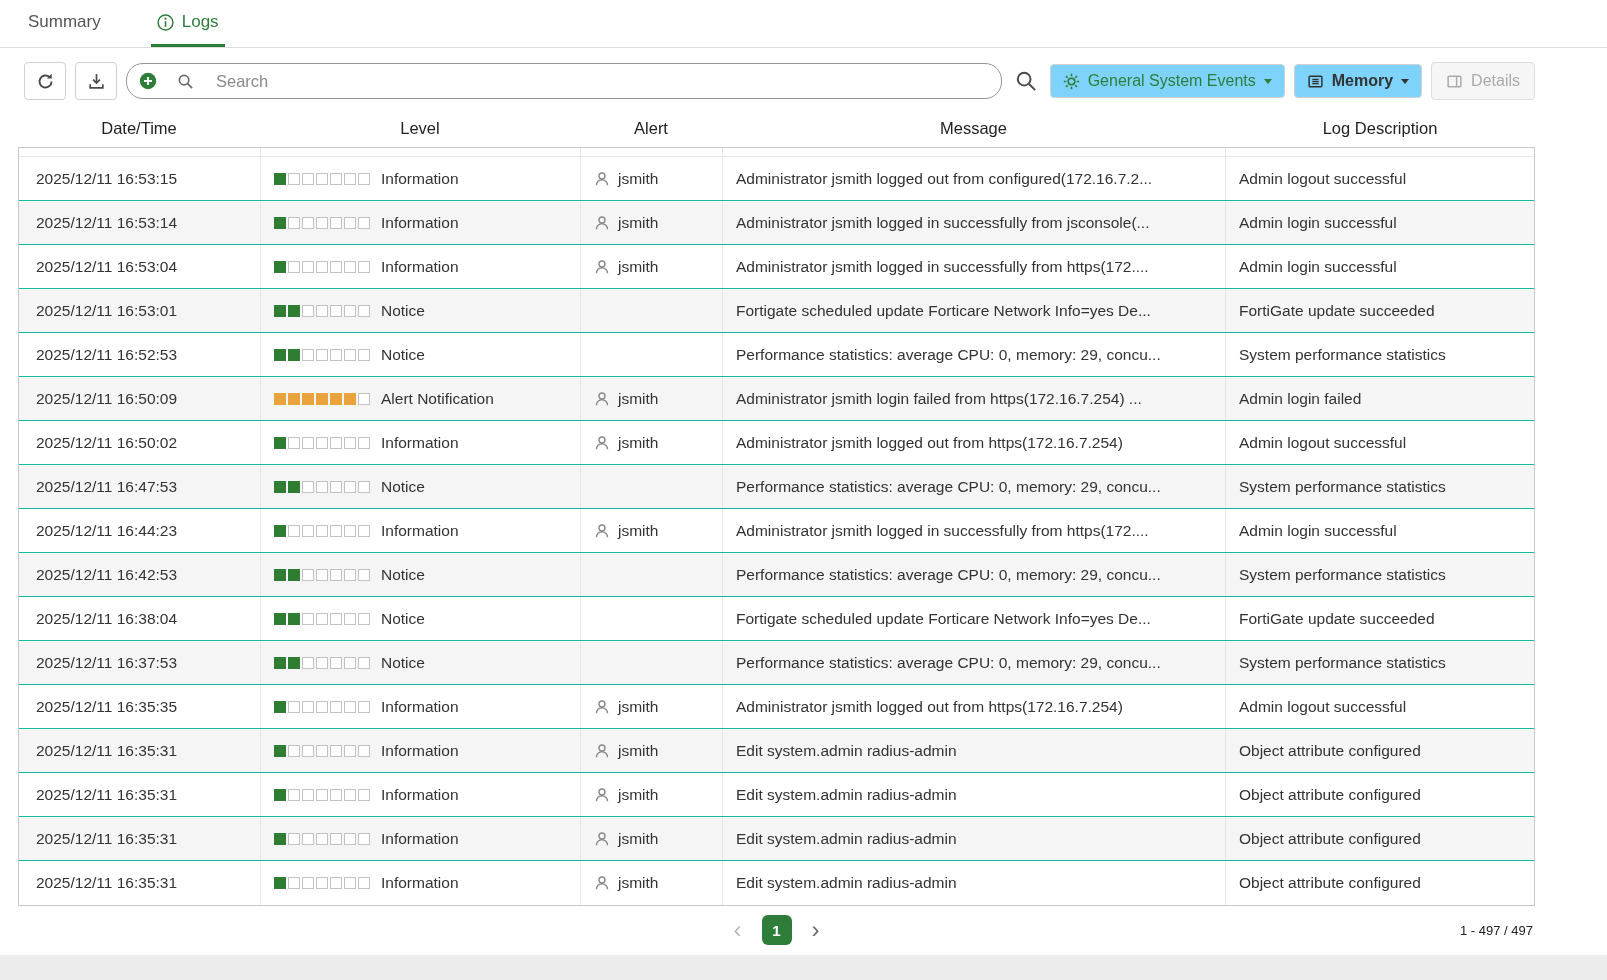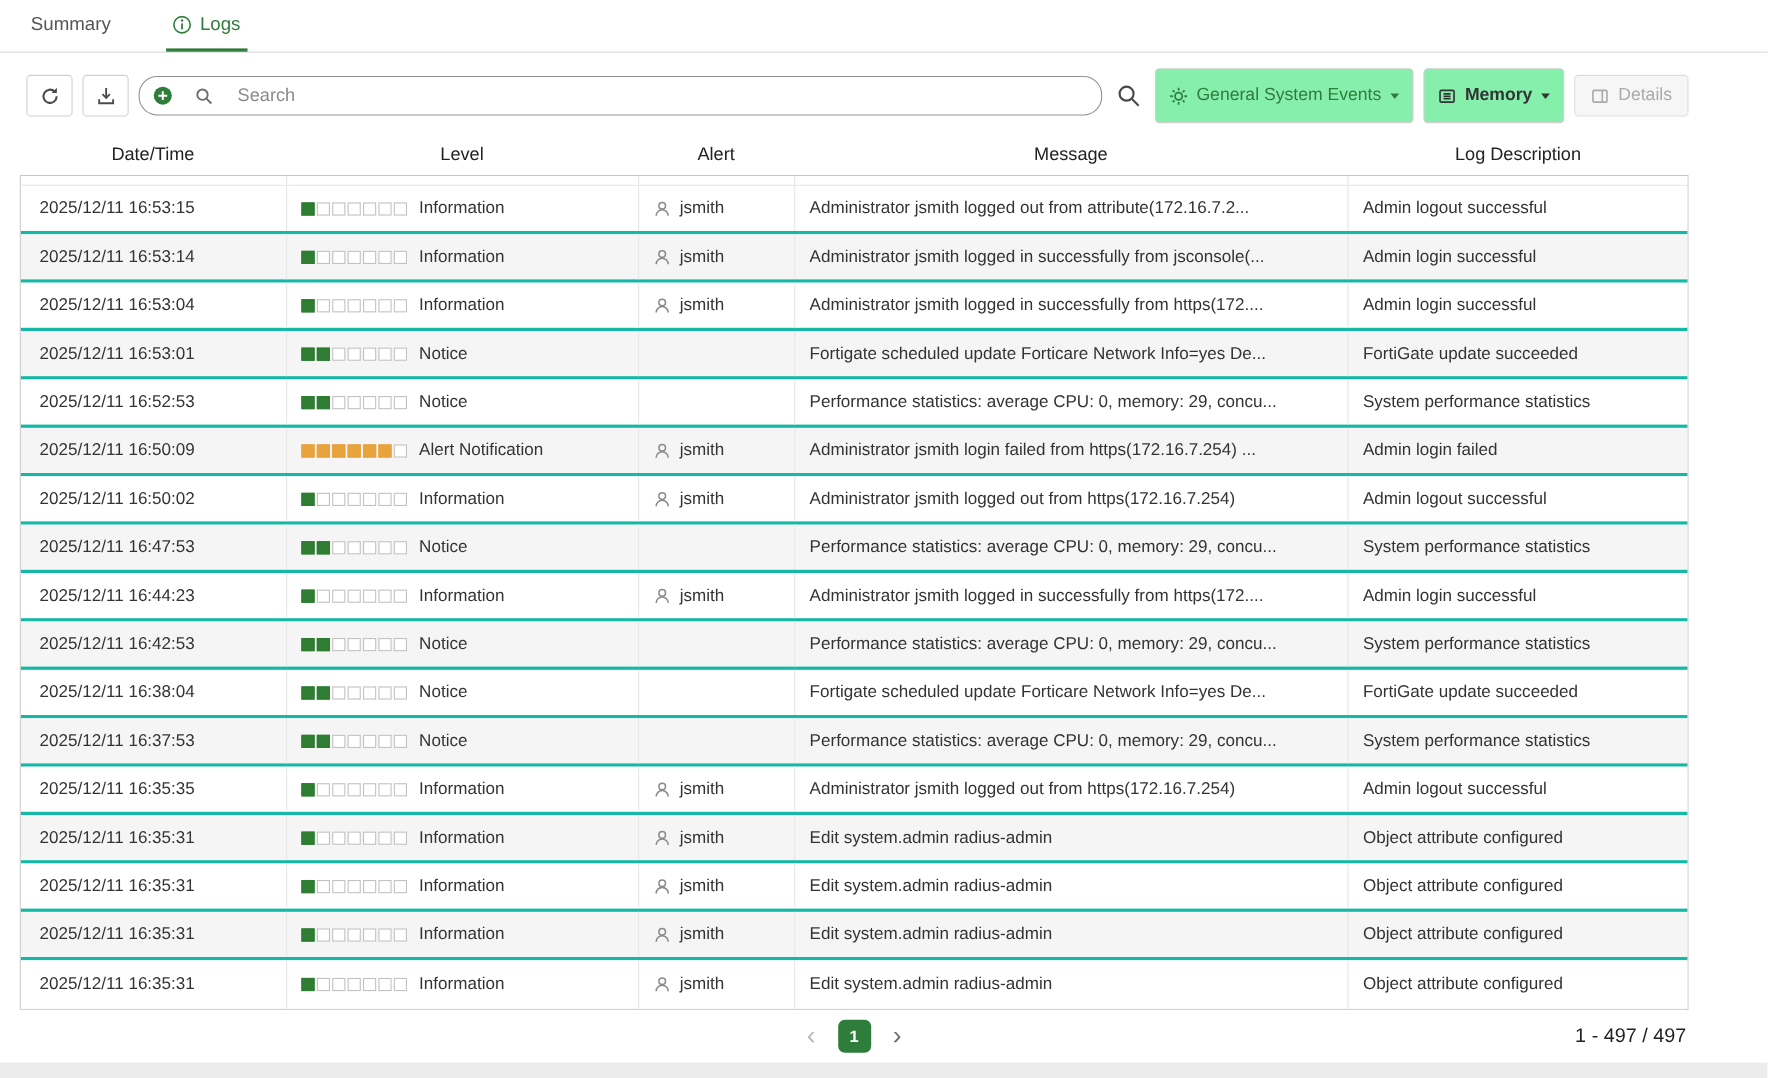--- a/index.html
+++ b/index.html
@@ -24,51 +24,51 @@
   
   .toolbar{display:flex;align-items:center;gap:9px;padding:14px 72px 10px 24px;flex:none;}
   .btn{height:38px;min-width:42px;display:flex;align-items:center;justify-content:center;
        background:#fff;border:1px solid #d0d0d0;border-radius:4px;color:#4a4a4a;cursor:pointer;}
   .searchbox{flex:1;height:36px;border:1px solid #949494;border-radius:17px;display:flex;align-items:center;gap:20px;padding:0 12px;background:#fff;}
   .plus-ic{color:var(--accent-green);display:flex;}
   .mag-ic{color:#6b6b6b;display:flex;}
   .searchbox input{flex:1;border:none;outline:none;font-size:16.5px;color:#333;background:transparent;font-family:inherit;}
   .searchbox input::placeholder{color:#8a8a8a;}
   .search-submit{border:none;background:none;color:#4a4a4a;padding:0 4px;cursor:pointer;display:flex;}
-  .dropdown{height:50px;border:1px solid #d0d0d0;border-radius:4px;background:#86efac;display:flex;align-items:center;gap:8px;padding:0 12px;font-size:16px;cursor:pointer;white-space:nowrap;}
+  .dropdown{height:34px;border:1px solid #d0d0d0;border-radius:4px;background:#7dd3fc;display:flex;align-items:center;gap:8px;padding:0 12px;font-size:16px;cursor:pointer;white-space:nowrap;}
   .dropdown.green{color:var(--accent-green);}
   .dropdown.dark{color:#333;align-items:center;}
   .caret{width:0;height:0;border-left:4.5px solid transparent;border-right:4.5px solid transparent;border-top:5.5px solid currentColor;display:inline-block;}
   .btn-details{height:38px;border:1px solid #ddd;border-radius:4px;background:#f6f6f6;color:#aaa;display:flex;align-items:center;gap:8px;padding:0 14px;font-size:16px;text-align:right;}
 
   
   .grid{display:grid;grid-template-columns:242px 320px 142px 503px 1fr;}
   .thead{margin:0 72px 0 18px;flex:none;}
   .th{display:flex;align-items:center;justify-content:center;padding:9px 4px;font-size:16.5px;color:#222;font-weight:500;cursor:pointer;}
   .tbody{margin:0 72px 0 18px;border:1px solid #c9c9c9;flex:none;}
-  .row{height:44px;border-bottom:3px solid #14b8a6;background:#fff;cursor:pointer;}
+  .row{height:44px;border-bottom:1px solid #14b8a6;background:#fff;cursor:pointer;}
   .row:last-child{border-bottom:none;}
   .row.alt{background:#f5f5f5;}
   .row-sliver{height:9px;border-bottom:1px solid #e6e6e6;background:#fff;}
   .cell{display:flex;align-items:center;padding:0 13px;white-space:nowrap;overflow:hidden;border-right:1px solid #e6e6e6;font-size:15.5px;color:#333;}
   .cell:last-child{border-right:none;}
   .c-date{padding-left:17px;}
   .lvl{display:flex;gap:2px;margin-right:11px;flex:none;}
   .lvl-sq{width:12px;height:12px;border:1px solid #c2c2c2;background:#fff;}
   .lvl-sq.filled.green{background:var(--level-green);border-color:var(--level-green);}
   .lvl-sq.filled.orange{background:var(--level-orange);border-color:var(--level-orange);}
   .user-ic{color:#8a8a8a;display:flex;margin-right:8px;flex:none;}
 
   
   .pagerbar{position:relative;margin:0 72px 0 18px;height:48px;display:flex;align-items:center;justify-content:center;gap:16px;flex:none;}
   .chev{font-size:24px;line-height:1;cursor:pointer;user-select:none;padding:0 4px;}
   .chev.prev{color:#b9b9b9;}
   .chev.next{color:#6f6f6f;}
   .pagebadge{width:30px;height:30px;border-radius:6px;background:var(--accent-green);color:#fff;display:flex;align-items:center;justify-content:center;font-size:15px;font-weight:bold;cursor:pointer;}
-  .range{position:absolute;right:2px;top:50%;transform:translateY(-50%);font-size:18px;color:#222;}
+  .range{position:absolute;right:2px;top:50%;transform:translateY(-50%);font-size:13px;color:#222;}
 
   .bottom-strip{margin-top:auto;height:25px;background:#ececec;flex:none;}
 </style>
 </head>
 <body>
 
 <div class="page">
 
   <div class="tabbar">
     <div class="tab">
@@ -199,21 +199,21 @@
         </div>
         <div class="cell">
           <span class="user-ic">
             <svg width="16" height="16" viewBox="0 0 16 16" fill="none" stroke="currentColor" stroke-width="1.4">
               <circle cx="8" cy="5" r="3"></circle>
               <path d="M2.5 14.2a5.5 5.5 0 0 1 11 0"></path>
             </svg>
           </span>
           <span>jsmith</span>
         </div>
-        <div class="cell">Administrator jsmith logged out from attribute(172.16.7.2...</div>
+        <div class="cell">Administrator jsmith logged out from configured(172.16.7.2...</div>
         <div class="cell">Admin logout successful</div>
       </div>
 
       <div class="grid row alt">
         <div class="cell c-date">2025/12/11 16:53:14</div>
         <div class="cell">
           <span class="lvl">
             <span class="lvl-sq filled green"></span>
             <span class="lvl-sq"></span>
             <span class="lvl-sq"></span>

